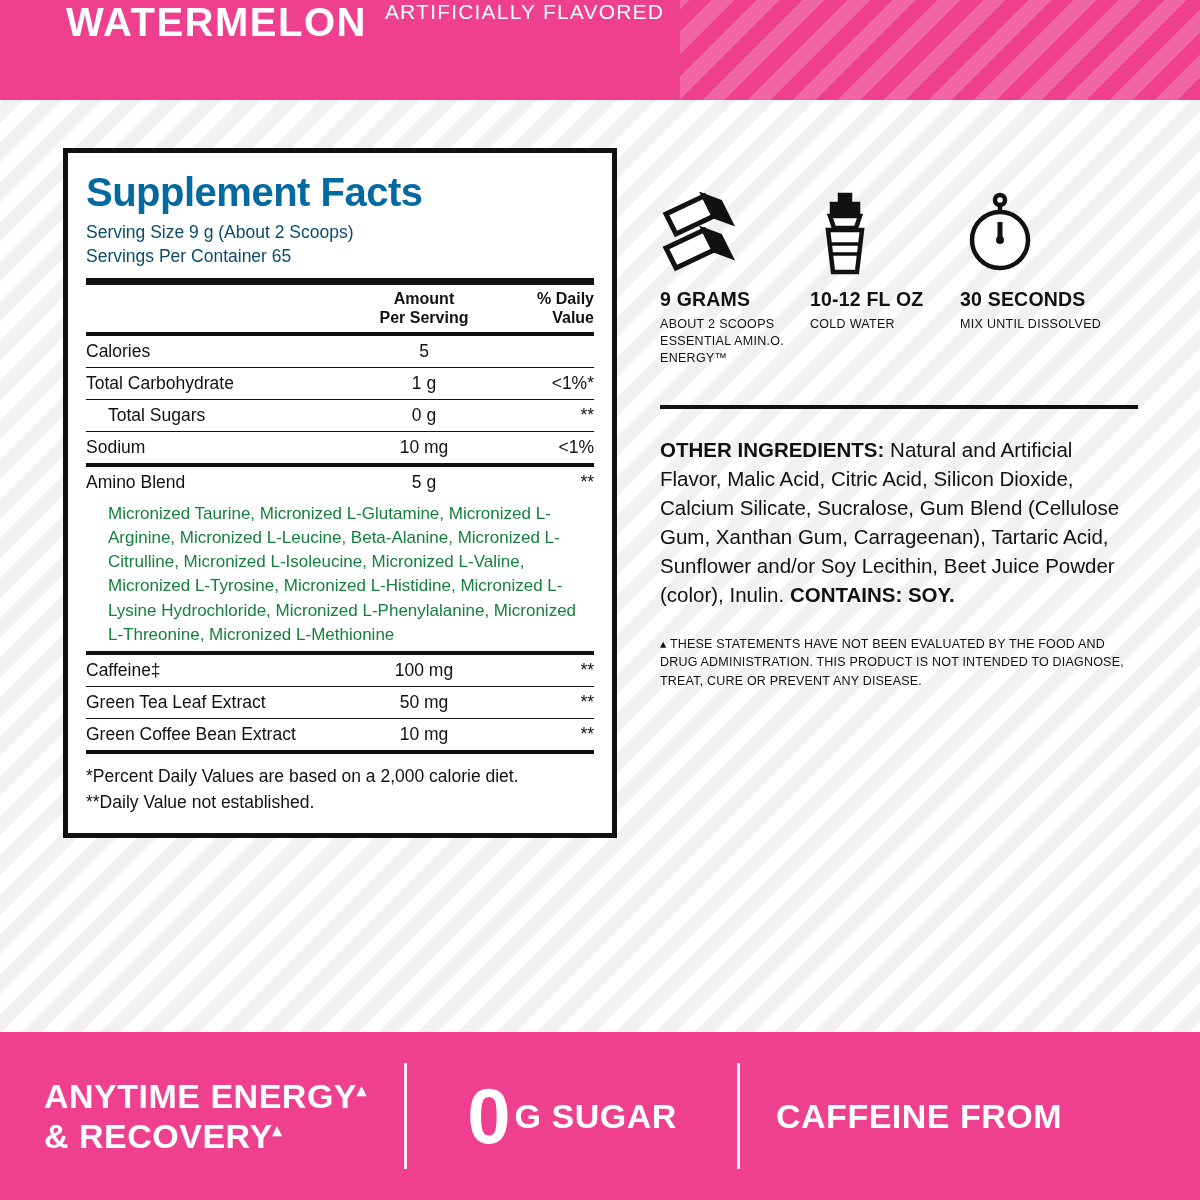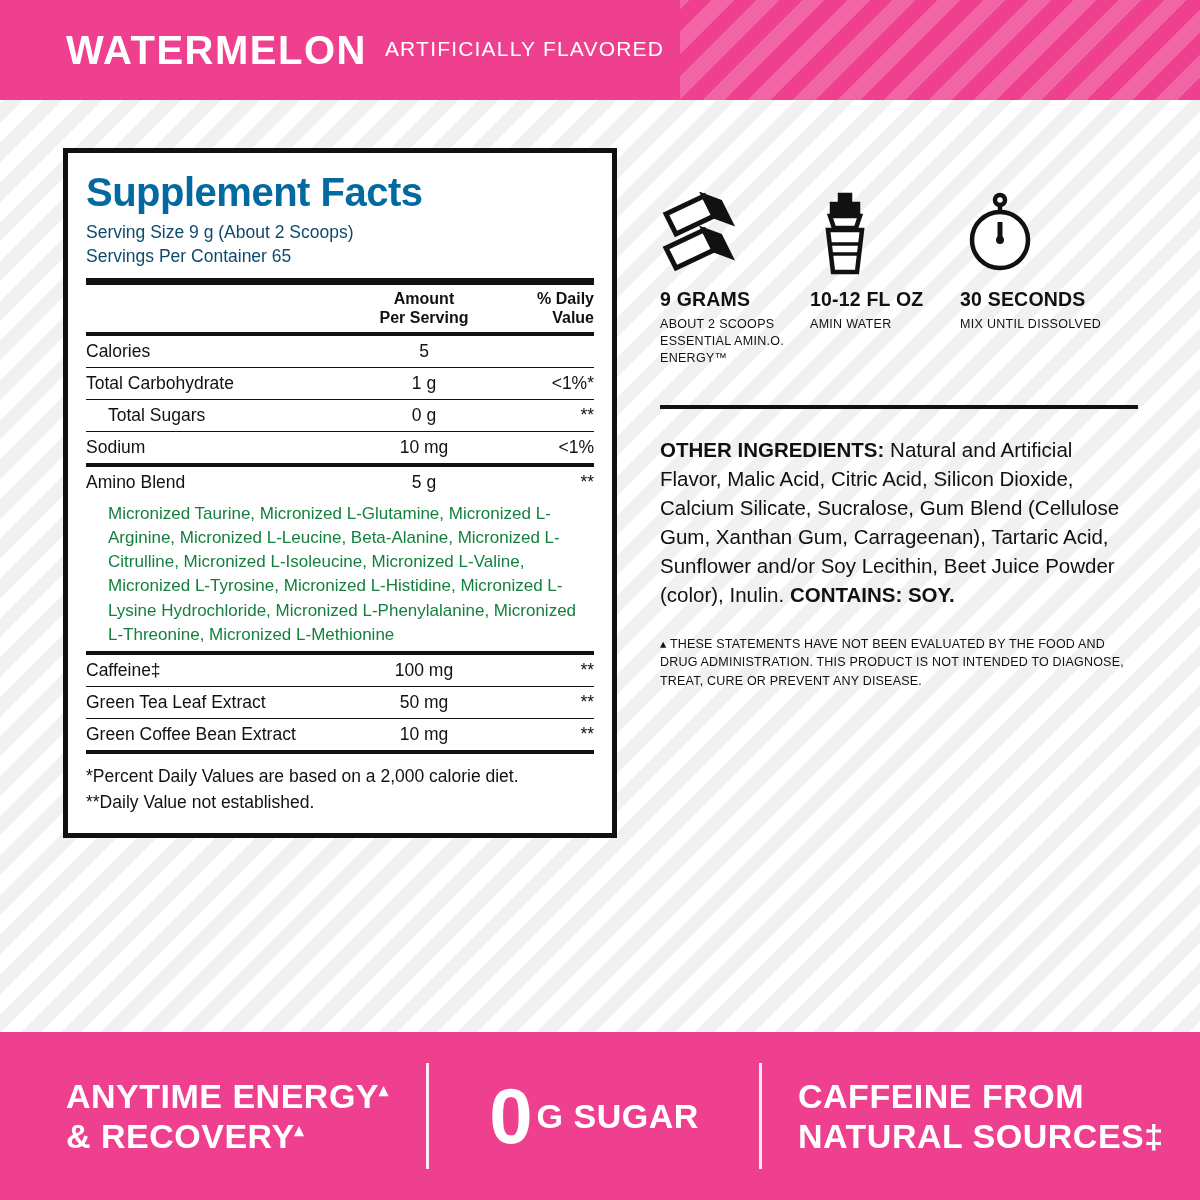--- a/index.html
+++ b/index.html
@@ -47,21 +47,20 @@
       rgba(255,255,255,0.00) 16px,
       rgba(255,255,255,0.20) 16px,
       rgba(255,255,255,0.20) 32px
     );
   }
   .top-banner .title-wrap {
     position: absolute;
     left: 66px; top: 0;
     height: 100px;
     display: flex;
-    align-items: center;
     gap: 18px;
   }
   .flavor-name {
     color: #ffffff;
     font-size: 40px;
     font-weight: bold;
     letter-spacing: 1.5px;
   }
   .flavor-sub {
     color: #ffffff;
@@ -180,21 +179,21 @@
     width: 1200px; height: 168px;
     background-color: #ef3f8f;
     display: flex;
     align-items: center;
   }
   .bb-cell {
     display: flex;
     align-items: center;
     color: #ffffff;
   }
-  .bb-1 { padding-left: 66px; width: 360px; }
+  .bb-1 { padding-left: 44px; width: 360px; }
   .bb-2 { width: 330px; justify-content: center; }
   .bb-3 { padding-left: 36px; }
   .bb-text {
     font-size: 34px;
     font-weight: bold;
     line-height: 1.18;
     letter-spacing: 0.5px;
   }
   .bb-sup { font-size: 18px; vertical-align: super; }
   .bb-zero {
@@ -345,21 +344,21 @@
             <path d="M30 3 h10 v7 h-10 z" fill="#111"></path>
             <path d="M22 12 h26 v10 h-26 z" fill="#111"></path>
             <path d="M20 24 h30 l-4 12 h-22 z" fill="#fff"></path>
             <path d="M18 38 h34 l-5 42 h-24 z" fill="#fff"></path>
             <path d="M20 52 h30" stroke-width="3.5"></path>
             <path d="M21 62 h28" stroke-width="3.5"></path>
           </g>
         </svg>
       </div>
       <div class="howto-title">10-12 FL OZ</div>
-      <div class="howto-sub">AMIN WATER</div>
+      <div class="howto-sub">COLD WATER</div>
     </div>
 
     <div class="howto-item">
       <div class="howto-icon">
         <svg width="80" height="86" viewBox="0 0 80 86">
           <g fill="none" stroke="#111" stroke-width="4.5">
             <circle cx="40" cy="48" r="28" fill="#fff"></circle>
             <path d="M40 10 v10"></path>
             <circle cx="40" cy="8" r="5" fill="#fff"></circle>
             <path d="M40 30 v18" stroke-width="5"></path>
@@ -395,16 +394,15 @@
   <div class="bb-cell bb-2">
     <span class="bb-zero">0</span>
     <span class="bb-sugar">G SUGAR</span>
   </div>
 
   <div class="bb-sep"></div>
 
   <div class="bb-cell bb-3">
     <div class="bb-text">
       <span>CAFFEINE FROM</span><br>
-      <span>NATURAL SOURCES‡</span>
     </div>
   </div>
 </div>
 
 </body></html>

